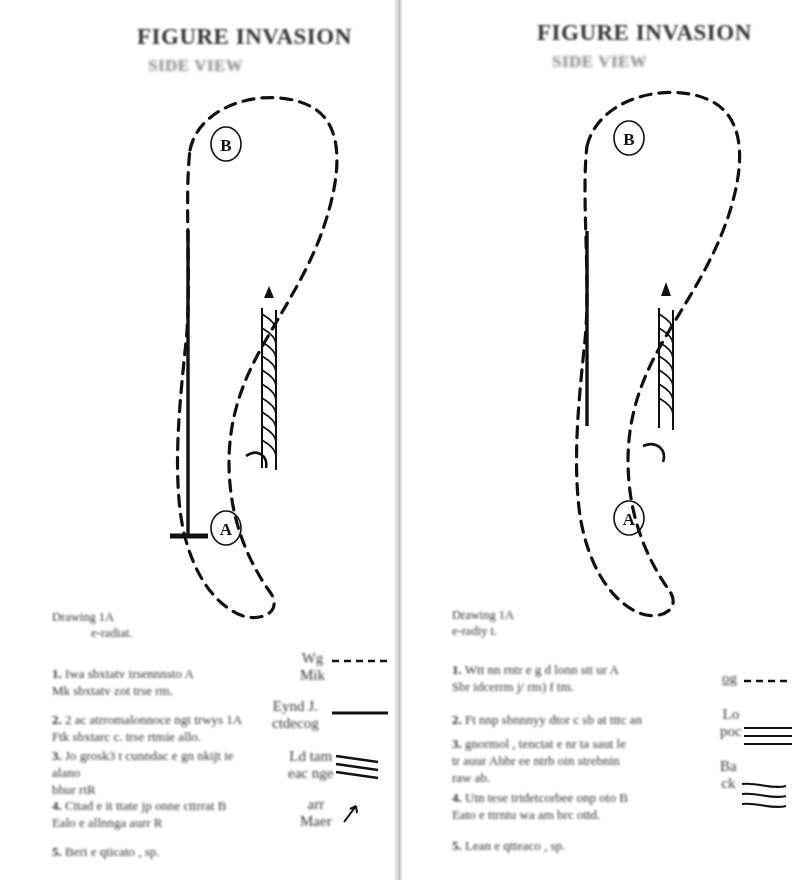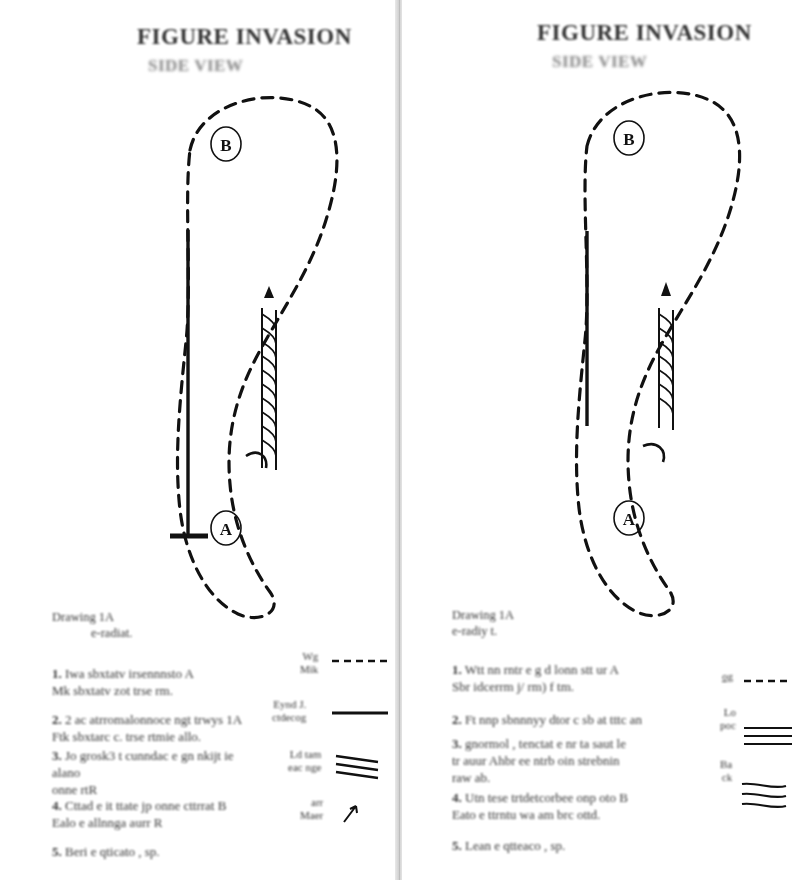--- a/index.html
+++ b/index.html
@@ -23,21 +23,21 @@
          letter-spacing:.5px;white-space:nowrap;}
   .t-main{font-size:23px;}
   .t-sub{font-size:17px;color:#555;}
 
   .figwrap{position:absolute;}
   svg{display:block;overflow:visible;}
 
   .cap{position:absolute;font-size:12.5px;line-height:1.25;white-space:nowrap;}
   .step{position:absolute;font-size:13px;line-height:1.3;}
   .step b{font-weight:bold;}
-  .legend-lbl{position:absolute;font-size:11px;line-height:1.15;text-align:right;white-space:pre-line;}
+  .legend-lbl{position:absolute;font-size:15px;line-height:1.15;text-align:center;white-space:pre-line;}
   .legend-art{position:absolute;}
 </style>
 </head>
 <body>
 
 <div class="page">
 
   <div class="edge-left"></div>
   <div class="edge-right"></div>
 
@@ -127,21 +127,21 @@
     <div class="step blur" style="left:52px;top:712px;">
       <div><b>2.</b>
         <span>2 ac atrromalonnoce  ngt trwys 1A</span></div>
       <div>Ftk sbxtarc c. trse rtmie allo.</div>
     </div>
 
     <div class="step blur" style="left:52px;top:748px;">
       <div><b>3.</b>
         <span>Jo grosk3 t cunndac e gn nkijt ie</span></div>
       <div>alano</div>
-      <div>onne rtR</div>
+      <div>bhur rtR</div>
     </div>
 
     <div class="step blur" style="left:52px;top:798px;">
       <div><b>4.</b>
         <span>Cttad e it ttate jp onne cttrrat  B</span></div>
       <div>Ealo  e allnnga  aurr R</div>
     </div>
 
     <div class="step blur" style="left:52px;top:844px;">
       <div><b>5.</b>

